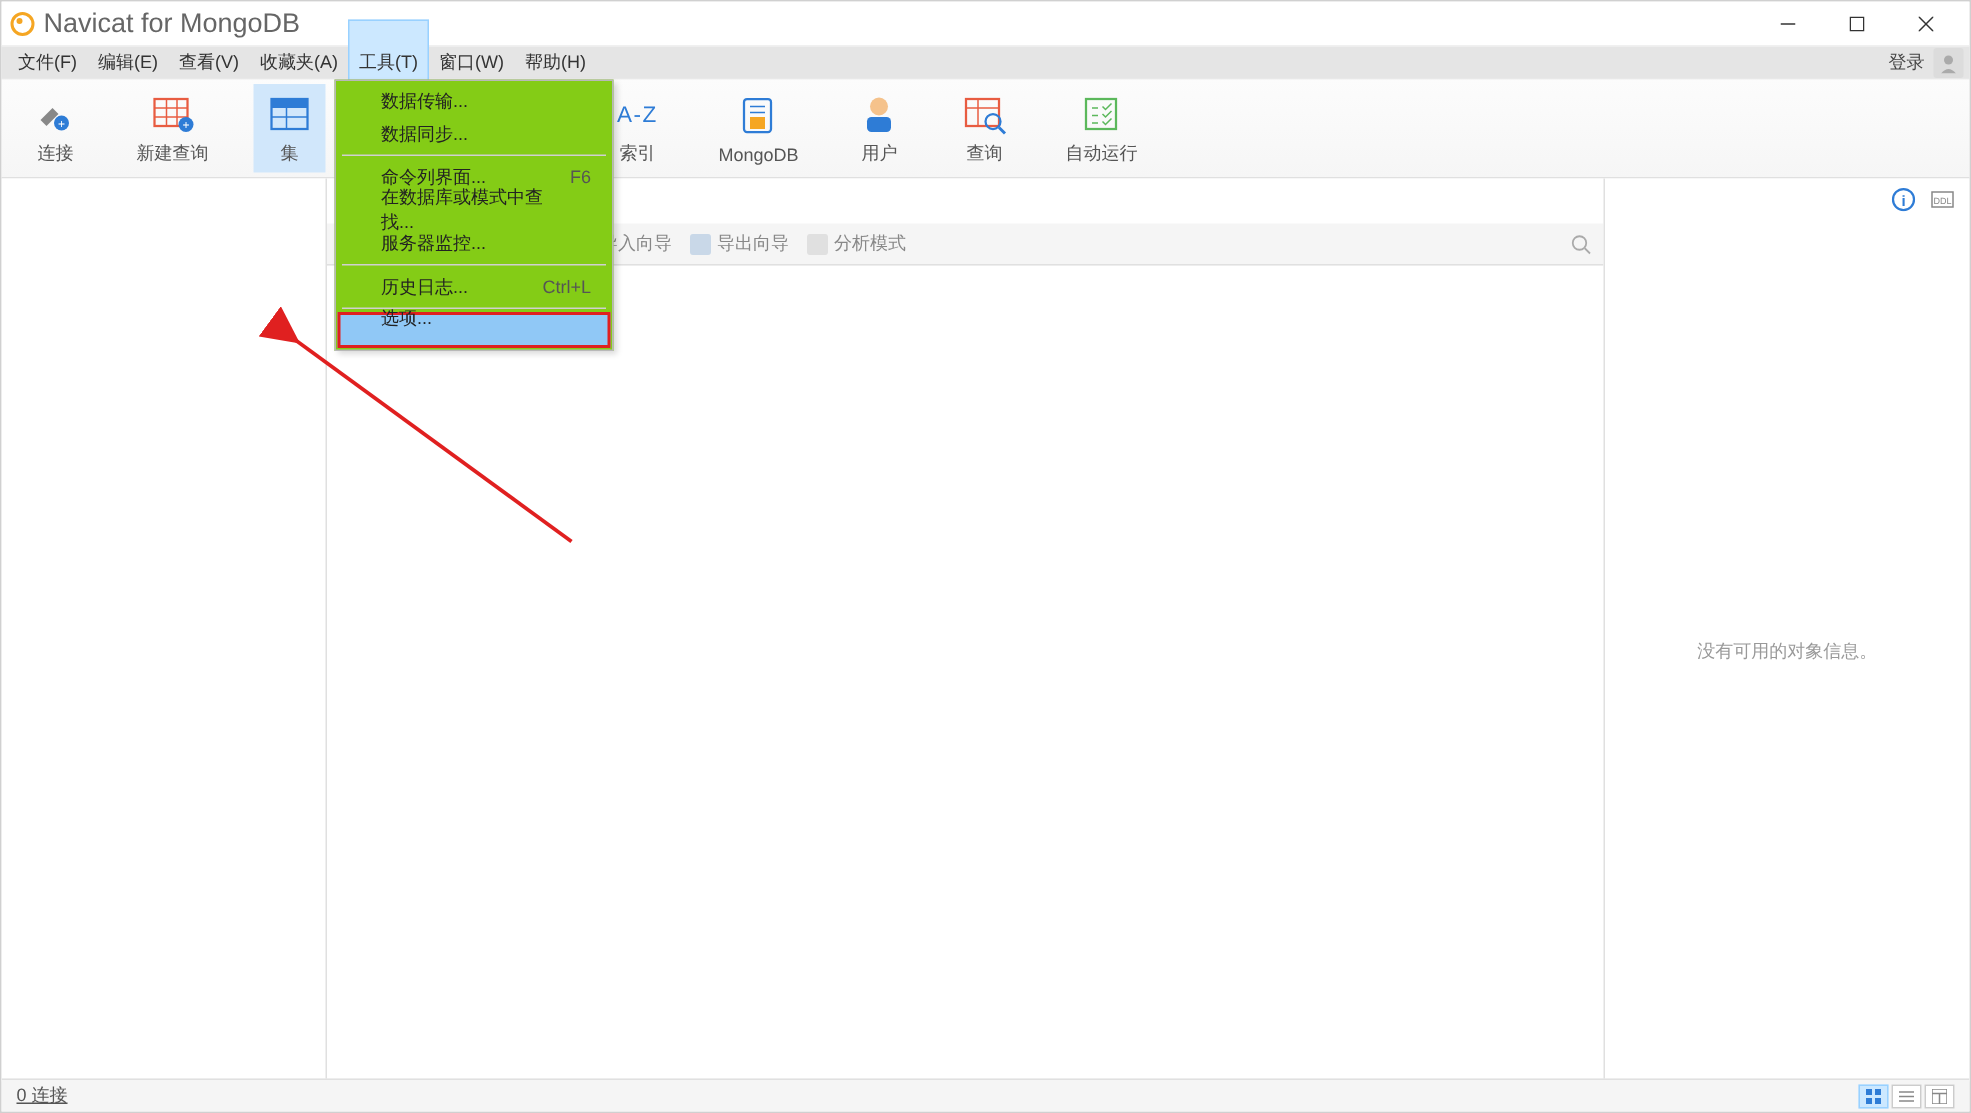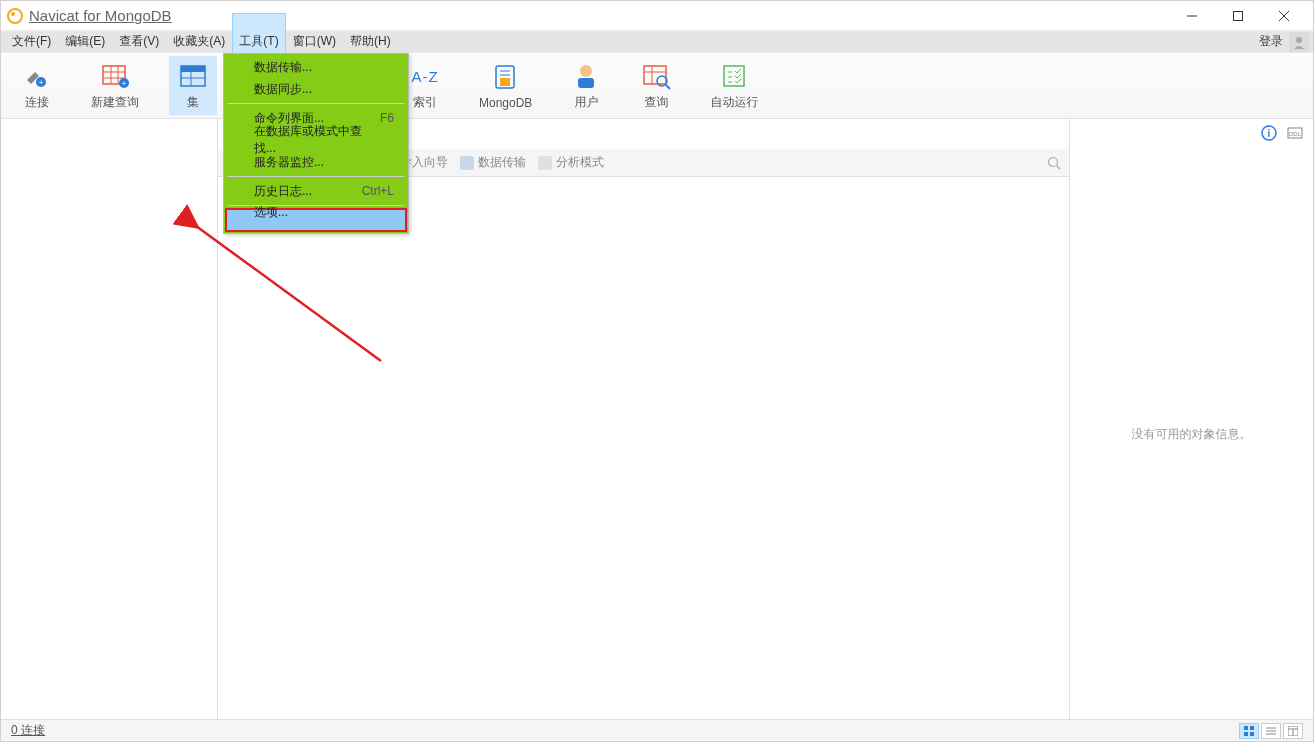--- a/index.html
+++ b/index.html
@@ -2,21 +2,21 @@
 <html><head>
 <meta charset="utf-8">
 <style>
 * { box-sizing: border-box; margin: 0; padding: 0; font-family: "Microsoft YaHei", "Segoe UI", sans-serif; }
 body { width: 1314px; height: 742px; background: #fff; font-size: 12px; color: #333; overflow: hidden; position: relative; border: 1px solid #d0d0d0; }
 
 
 .titlebar { height: 30px; background: #fff; display: flex; align-items: center; padding: 0 6px; border-bottom: 1px solid #f0f0f0; }
 .titlebar .logo { width: 16px; height: 16px; border-radius: 50%; border: 2px solid #f5a623; margin-right: 6px; position: relative; }
 .titlebar .logo::after { content: ""; position: absolute; top: 2px; left: 2px; width: 4px; height: 4px; background: #f5a623; border-radius: 50%; }
-.titlebar .title { flex: 1; color: #666; font-size: 15px; text-decoration: underline; }
+.titlebar .title { flex: 1; color: #666; font-size: 18px; }
 .titlebar .win-btns { display: flex; }
 .titlebar .win-btn { width: 46px; height: 30px; display: flex; align-items: center; justify-content: center; cursor: pointer; font-size: 14px; color: #333; }
 
 
 .menubar { height: 22px; background: #e5e5e5; display: flex; align-items: center; padding: 0 4px; border-bottom: 1px solid #e8e8e8; }
 .menubar .menu-item { padding: 2px 7px; cursor: pointer; font-size: 12px; color: #333; }
 .menubar .menu-item.active { background: #cce8ff; border: 1px solid #99d1ff; padding: 19px 6px; }
 .menubar .spacer { flex: 1; }
 .menubar .login { color: #444; margin-right: 6px; cursor: pointer; }
 .menubar .avatar { width: 20px; height: 20px; background: #dcdcdc; border-radius: 2px; display: flex; align-items: center; justify-content: center; }
@@ -210,21 +210,21 @@
       <div class="sbtn">
           <span class="sico" style="background:#e8c9c9;"></span>
           <span>删除集合</span>
         </div>
       <div class="sbtn">
           <span class="sico" style="background:#c9d8e8;"></span>
           <span>导入向导</span>
         </div>
       <div class="sbtn">
           <span class="sico" style="background:#c9d8e8;"></span>
-          <span>数据传输</span>
+          <span>导出向导</span>
         </div>
       <div class="sbtn">
           <span class="sico" style="background:#e0e0e0;"></span>
           <span>分析模式</span>
         </div>
       <div class="spacer"></div>
       <div class="search-ico">
         <svg width="14" height="14">
             <circle cx="6" cy="6" r="4.5" fill="none" stroke="#aaa" stroke-width="1.2"></circle>
             <line x1="9.5" y1="9.5" x2="13" y2="13" stroke="#aaa" stroke-width="1.2"></line>

